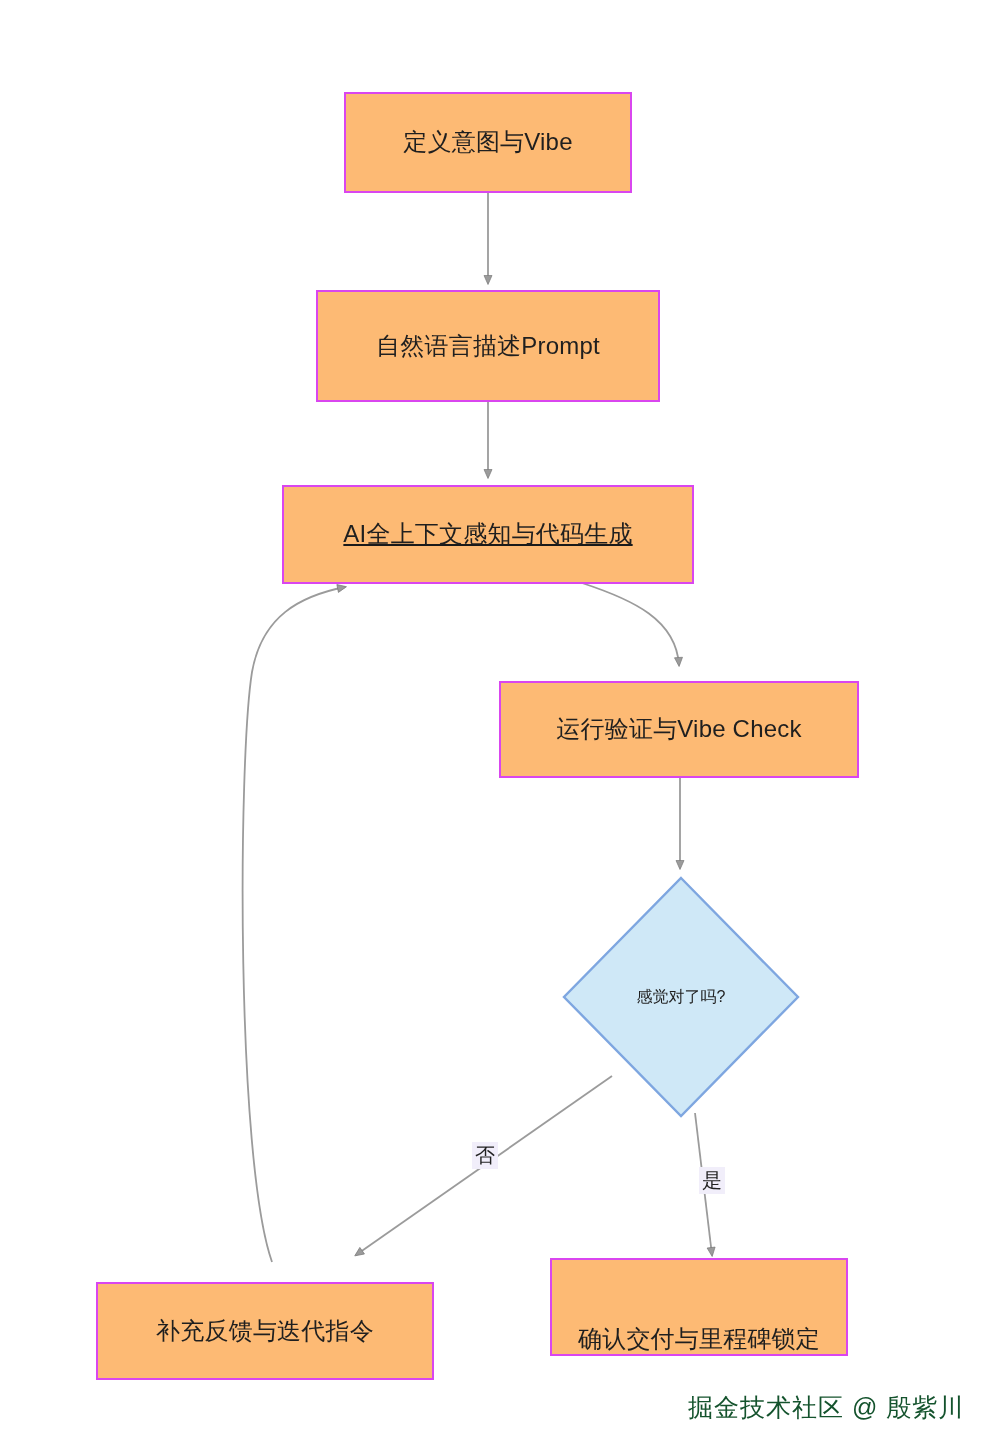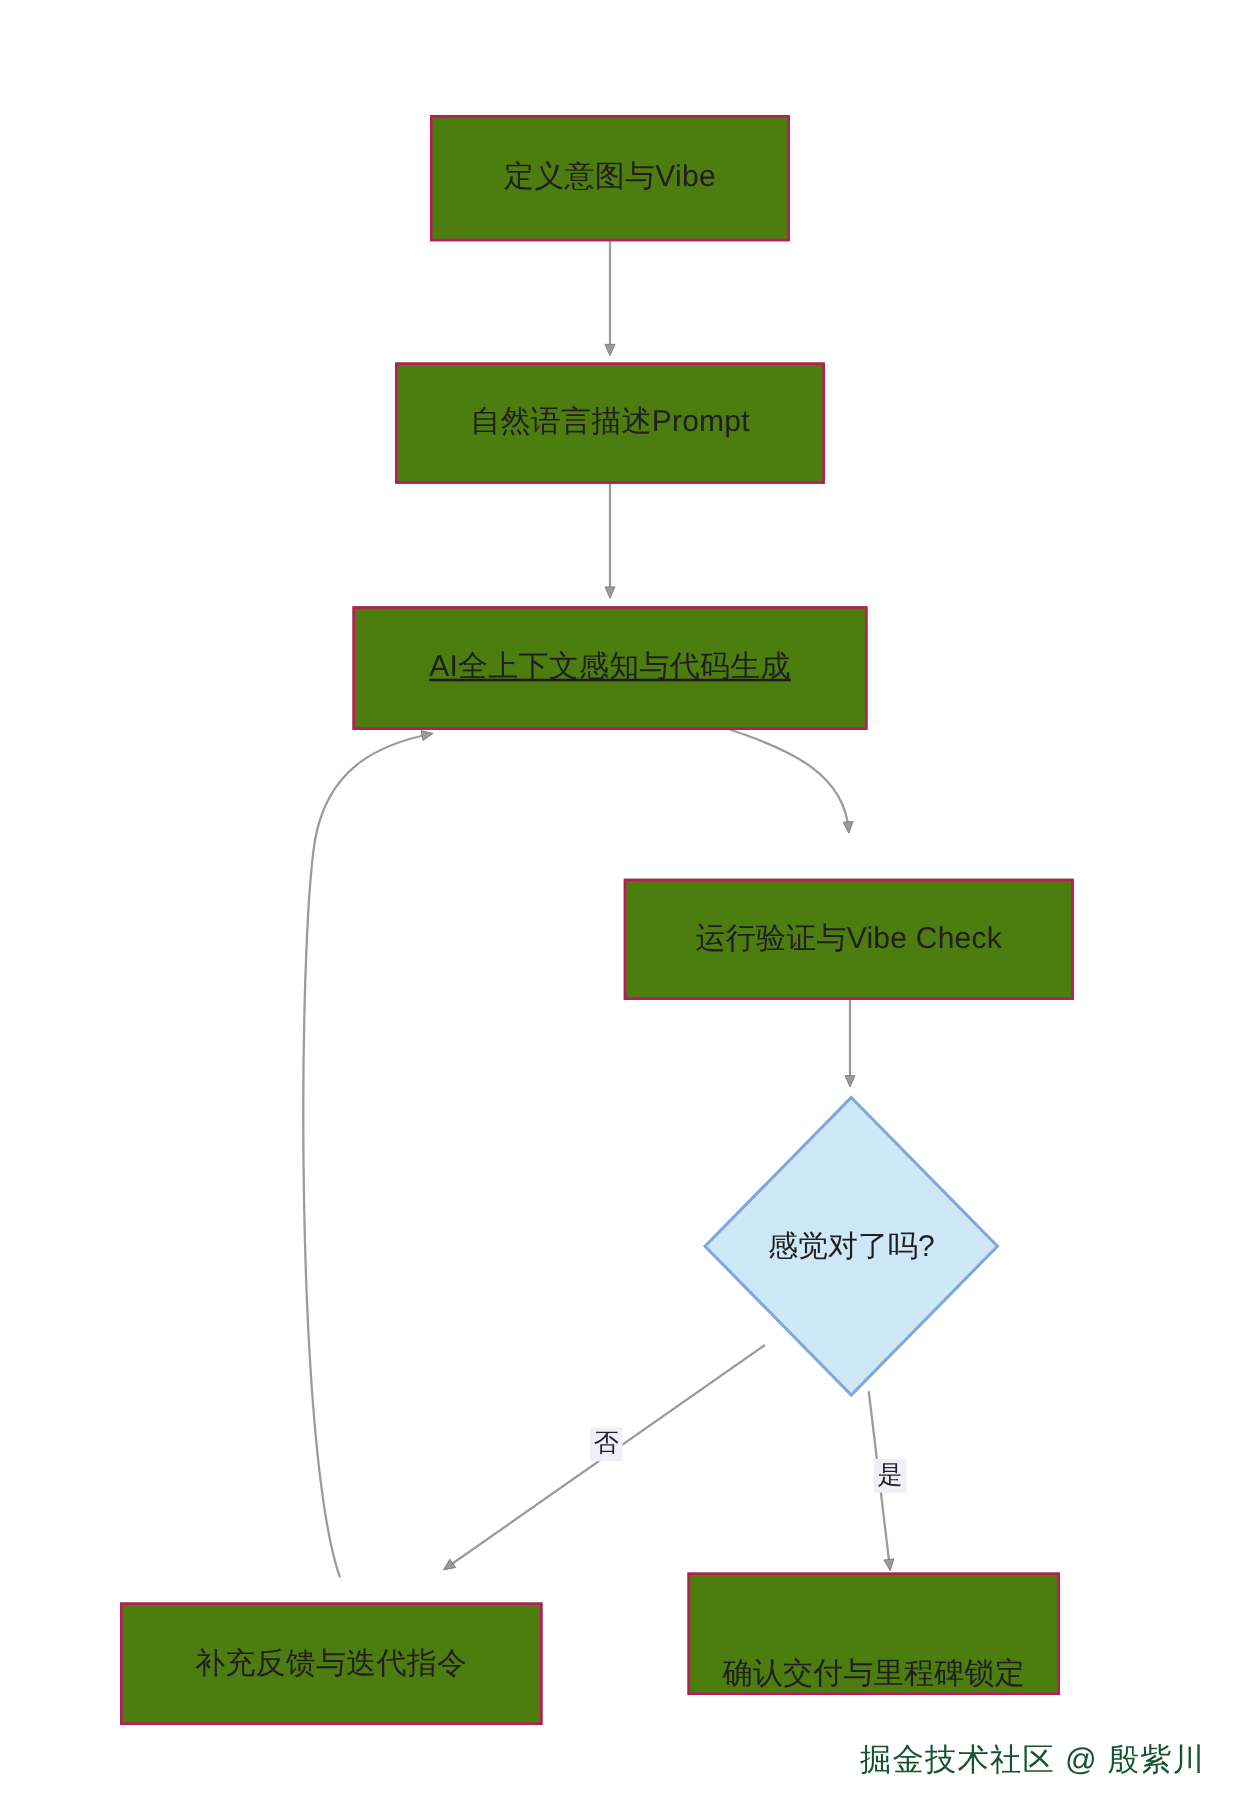--- a/index.html
+++ b/index.html
@@ -29,22 +29,22 @@
     width: 988px;
     height: 1448px;
     display: block;
   }
   .node {
     position: absolute;
     box-sizing: border-box;
     display: flex;
     align-items: center;
     justify-content: center;
-    background: #4d7c0f;
-    border: 2px solid #be185d;
+    background: #fdba74;
+    border: 2px solid #d946ef;
     color: #1a1a1a;
   }
   .node .node-label {
     font-size: 24px;
     line-height: 1.2;
     letter-spacing: 0.2px;
     color: #1f1f1f;
     white-space: nowrap;
     text-align: center;
     font-weight: 400;
@@ -57,21 +57,21 @@
   }
   .diamond-shape {
     position: absolute;
     left: 0;
     top: 0;
     width: 100%;
     height: 100%;
   }
   .diamond-label {
     position: relative;
-    font-size: 24px;
+    font-size: 16px;
     color: #1f1f1f;
     white-space: nowrap;
     z-index: 2;
   }
   .edge-label {
     position: absolute;
     font-size: 20px;
     color: #222222;
     background: #f1eefa;
     padding: 2px 3px;
@@ -111,29 +111,29 @@
 
     <path d="M695,1113 L712,1255" fill="none" stroke="#9b9b9b" stroke-width="1.8" marker-end="url(#arrowhead)"></path>
 
     <path d="M272,1262 C236,1160 238,760 252,672 C262,616 300,596 345,587" fill="none" stroke="#9b9b9b" stroke-width="1.8" marker-end="url(#arrowhead)"></path>
   </svg>
 
   <div class="node" style="left:344px; top:92px; width:288px; height:101px;">
     <span class="node-label">定义意图与Vibe</span>
   </div>
 
-  <div class="node" style="left:316px; top:290px; width:344px; height:97px;">
+  <div class="node" style="left:316px; top:290px; width:344px; height:112px;">
     <span class="node-label">自然语言描述Prompt</span>
   </div>
 
   <div class="node" style="left:282px; top:485px; width:412px; height:99px;text-decoration:underline;">
     <span class="node-label">AI全上下文感知与代码生成</span>
   </div>
 
-  <div class="node" style="left:499px; top:681px; width:360px; height:97px;margin-top:22px;">
+  <div class="node" style="left:499px; top:681px; width:360px; height:97px;">
     <span class="node-label">运行验证与Vibe Check</span>
   </div>
 
   <div class="diamond-wrap" style="left:562px; top:876px; width:238px; height:242px;">
     <svg class="diamond-shape" viewBox="0 0 238 242" preserveAspectRatio="none" xmlns="http://www.w3.org/2000/svg">
       <polygon points="119,2 236,121 119,240 2,121" fill="#cfe8f7" stroke="#7ea6e0" stroke-width="2.4"></polygon>
     </svg>
     <span class="diamond-label">感觉对了吗?</span>
   </div>
 

